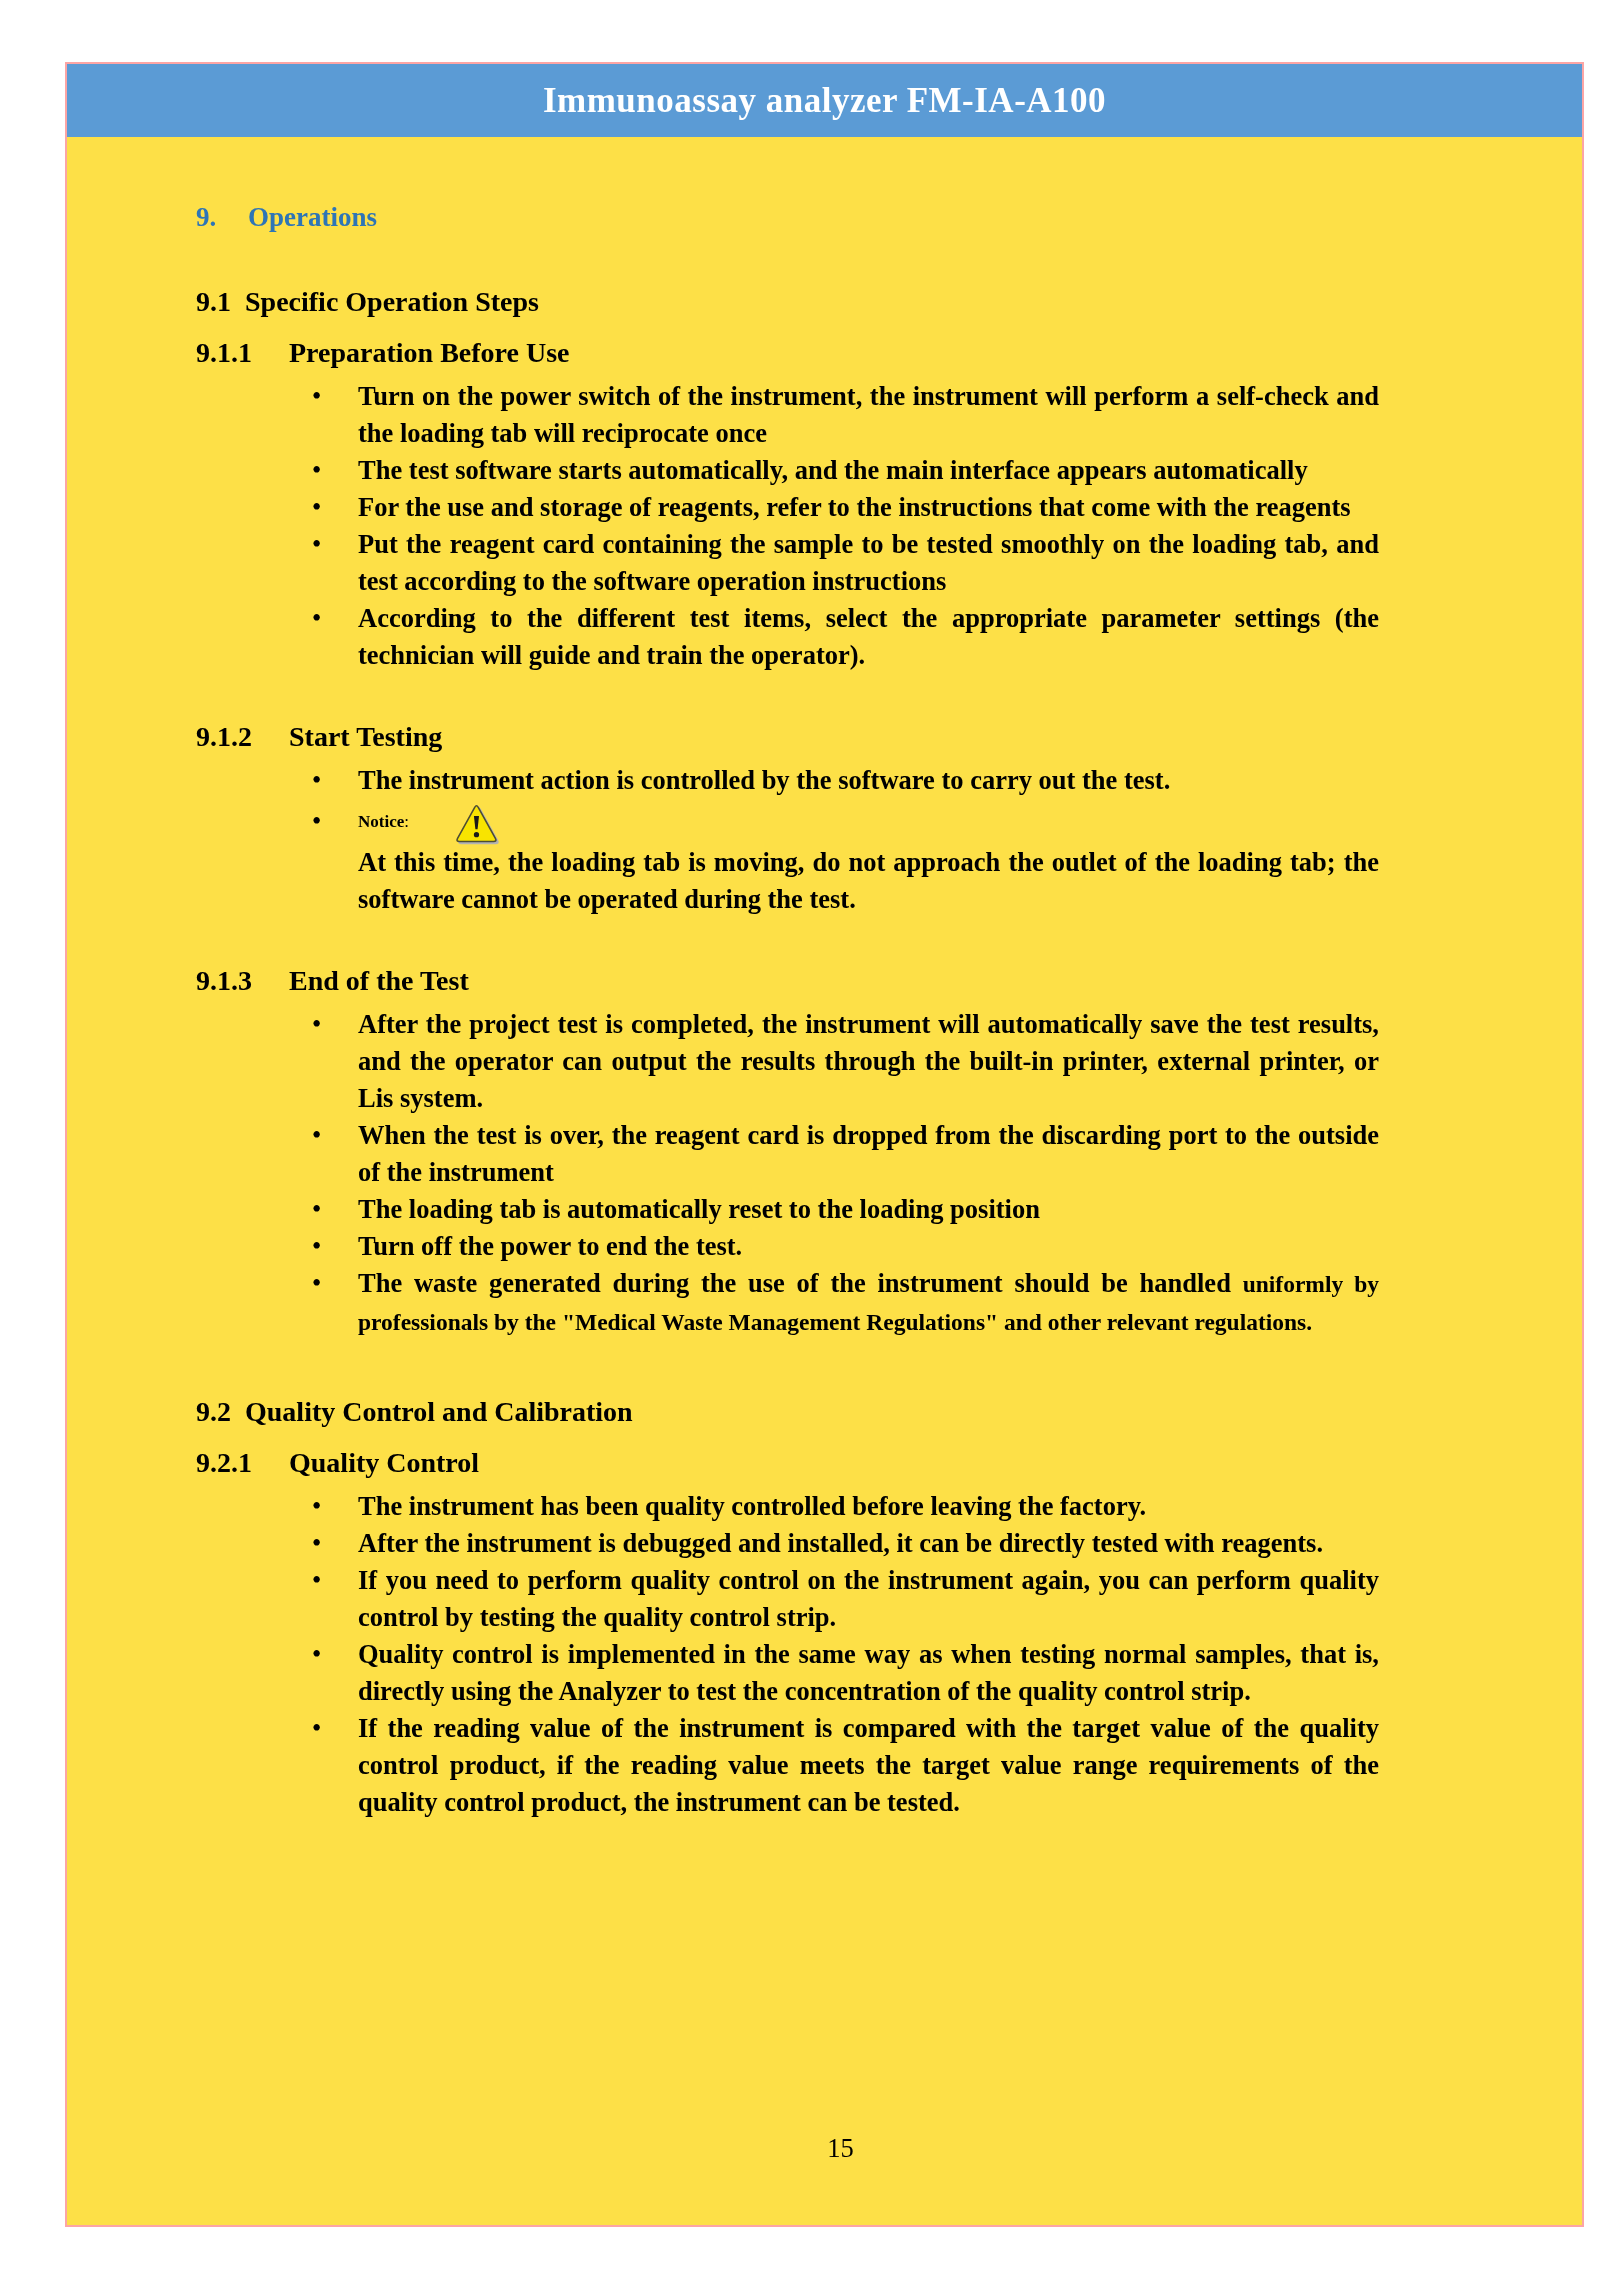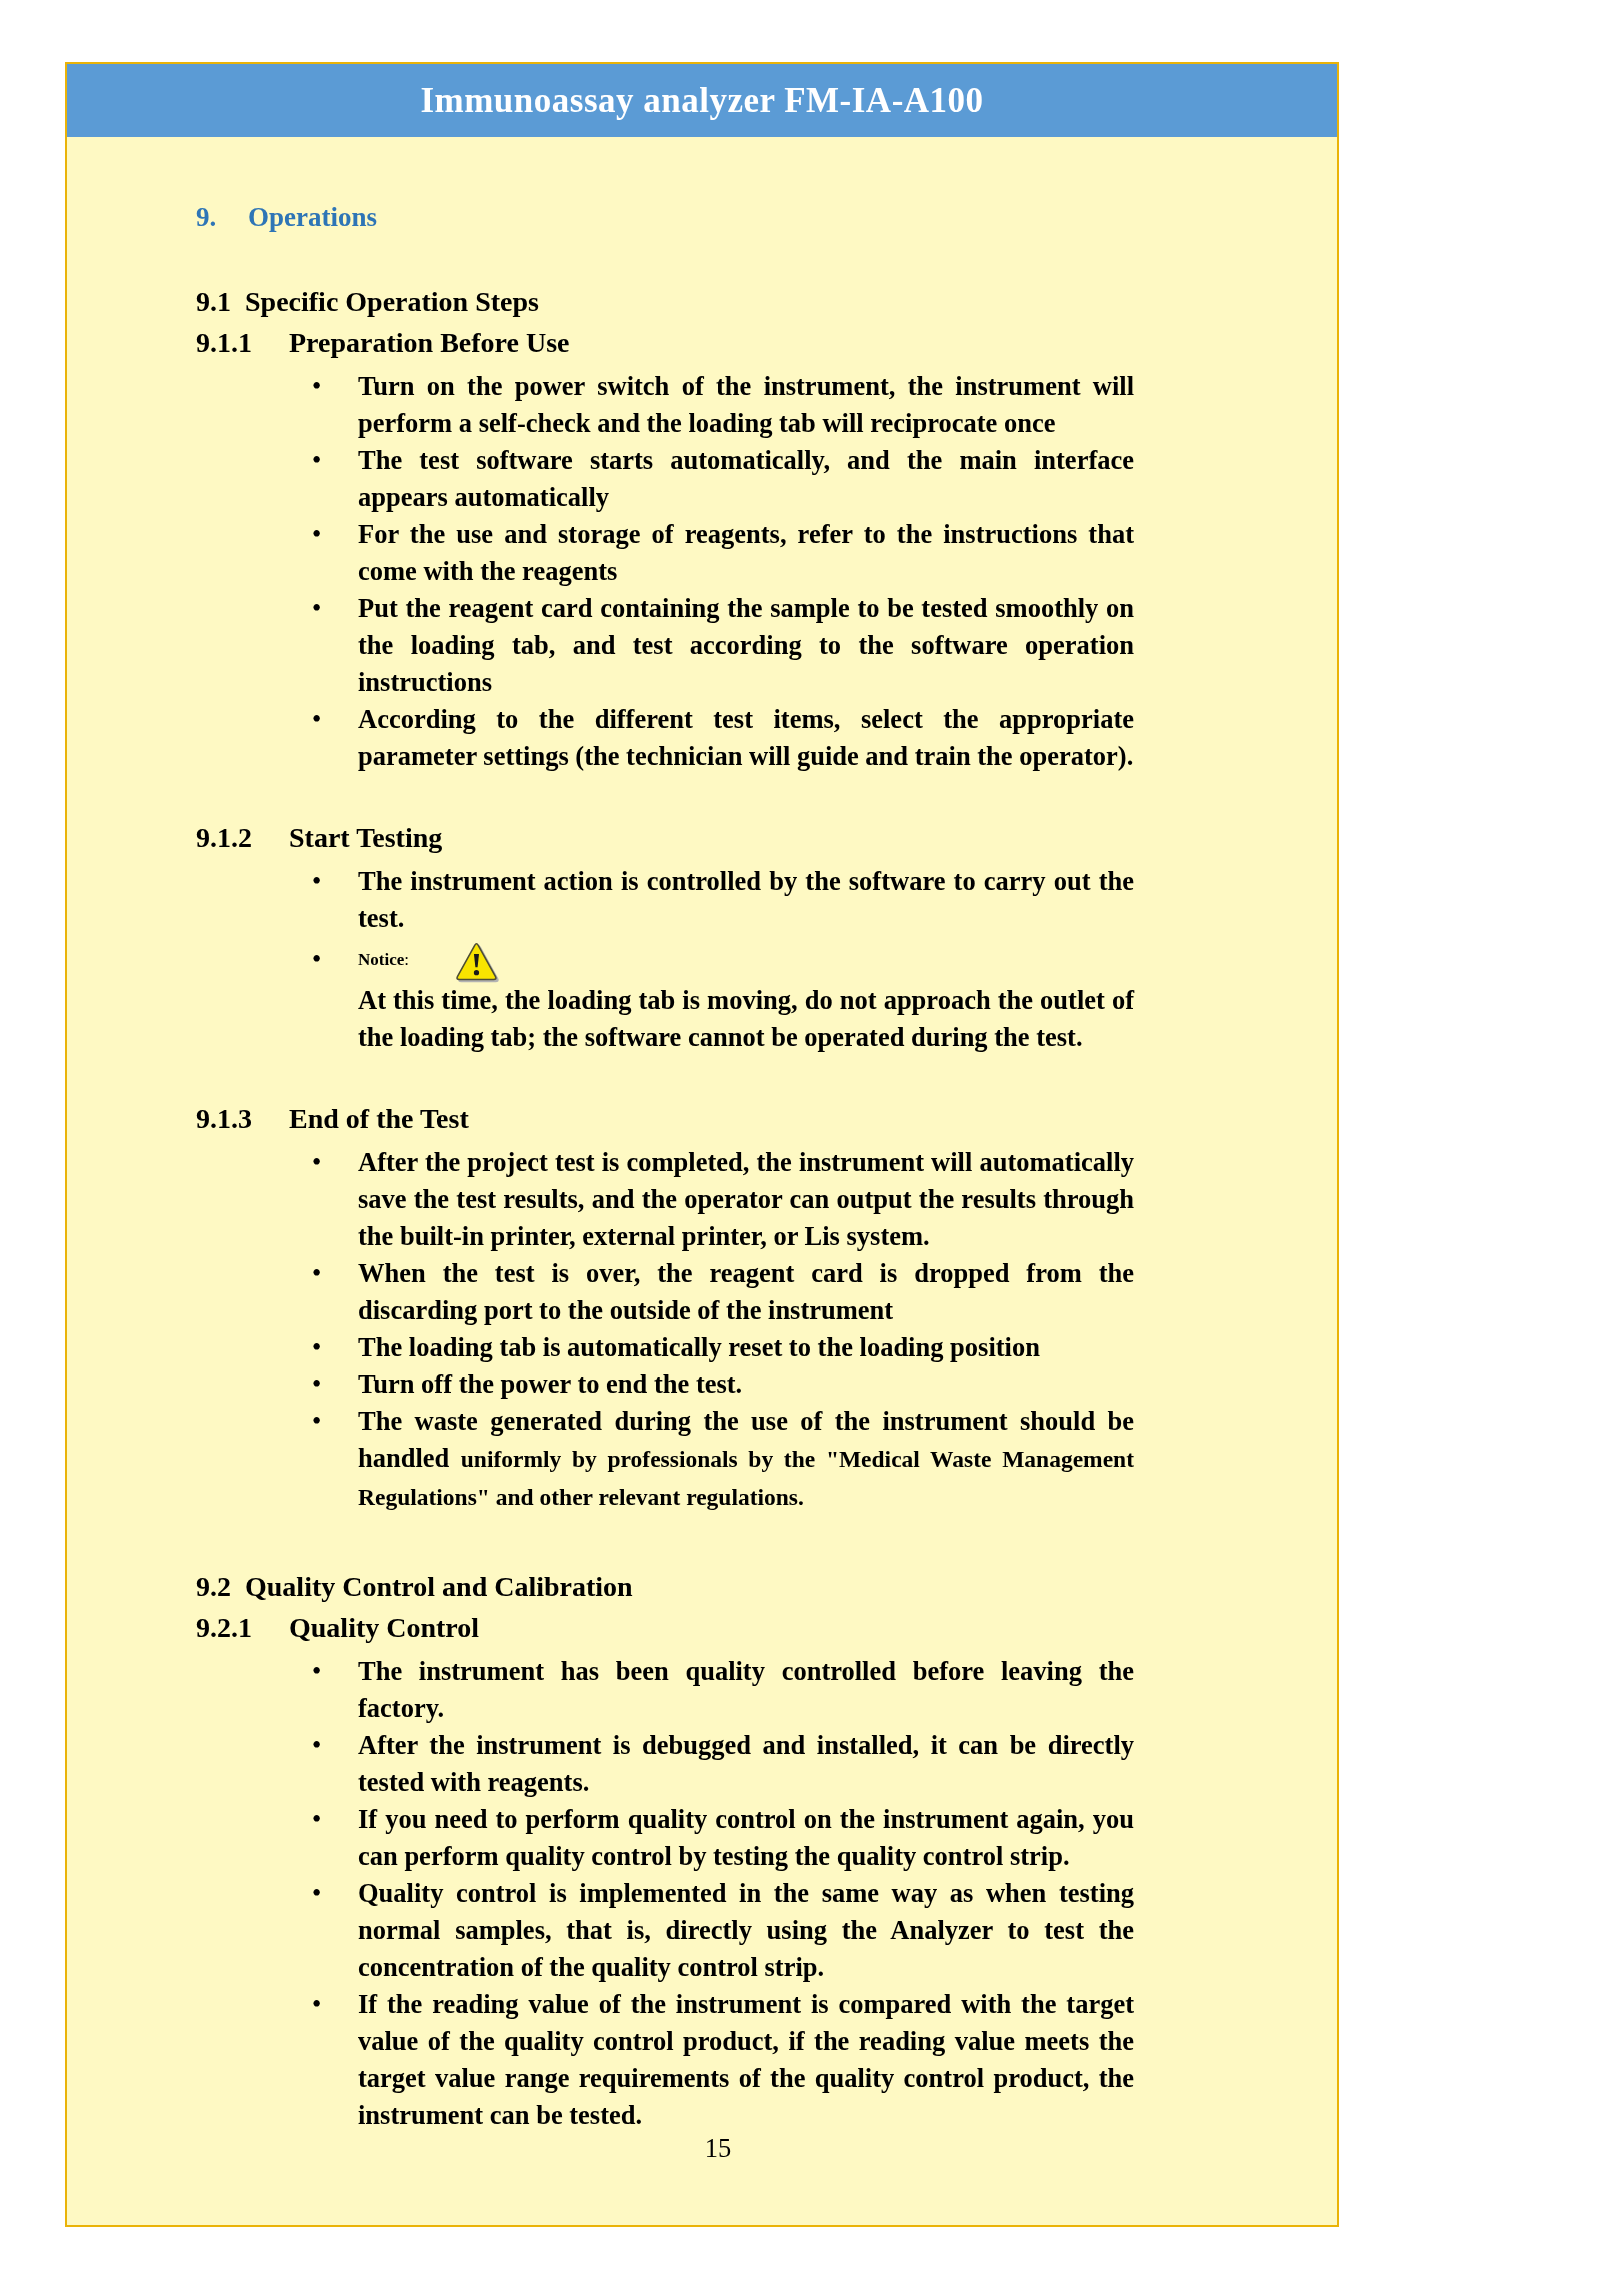--- a/index.html
+++ b/index.html
@@ -6,43 +6,43 @@
   body {
     width:1621px; height:2293px;
     background:#ffffff;
     position:relative;
     font-family:"Liberation Serif", serif;
     color:#000;
     overflow:hidden;
   }
   .page {
     position:absolute; left:65px; top:62px;
-    width:1274px; height:2165px;
-    border:2px solid #eab308;
-    background:#fef9c3;
+    width:1519px; height:2165px;
+    border:2px solid #fca5a5;
+    background:#fde047;
     box-sizing:border-box;
   }
   .header-bar {
     height:73px;
     background:#5b9bd5;
     display:flex; align-items:center; justify-content:center;
     color:#ffffff;
     font-size:35px; font-weight:bold;
     letter-spacing:0.5px;
   }
   .content { padding:0 203px 0 129px; }
 
   .h1 { margin-top:57px; font-size:27px; font-weight:bold; color:#2e75b6; line-height:47px; }
   .h1 .num { display:inline-block; min-width:52px; }
 
   .h2 { margin-top:41px; font-size:28px; font-weight:bold; line-height:39px; }
   .h2 .num { display:inline-block; min-width:49px; }
   .h2.spaced { margin-top:51px; }
 
-  .h3 { margin-top:2px; font-size:28px; font-weight:bold; line-height:39px; }
+  .h3 { margin-top:12px; font-size:28px; font-weight:bold; line-height:39px; }
   .h3 .num { display:inline-block; min-width:93px; }
   .h3.spaced { margin-top:43px; }
 
   ul.bullets { list-style:none; margin:5.9px 0 0 0; padding:0 0 0 162px; }
   ul.bullets li { position:relative; font-size:26.5px; line-height:37px; }
   ul.bullets li::before {
     content:"\2022";
     position:absolute; left:-46px; top:0;
     font-size:26.5px;
   }

